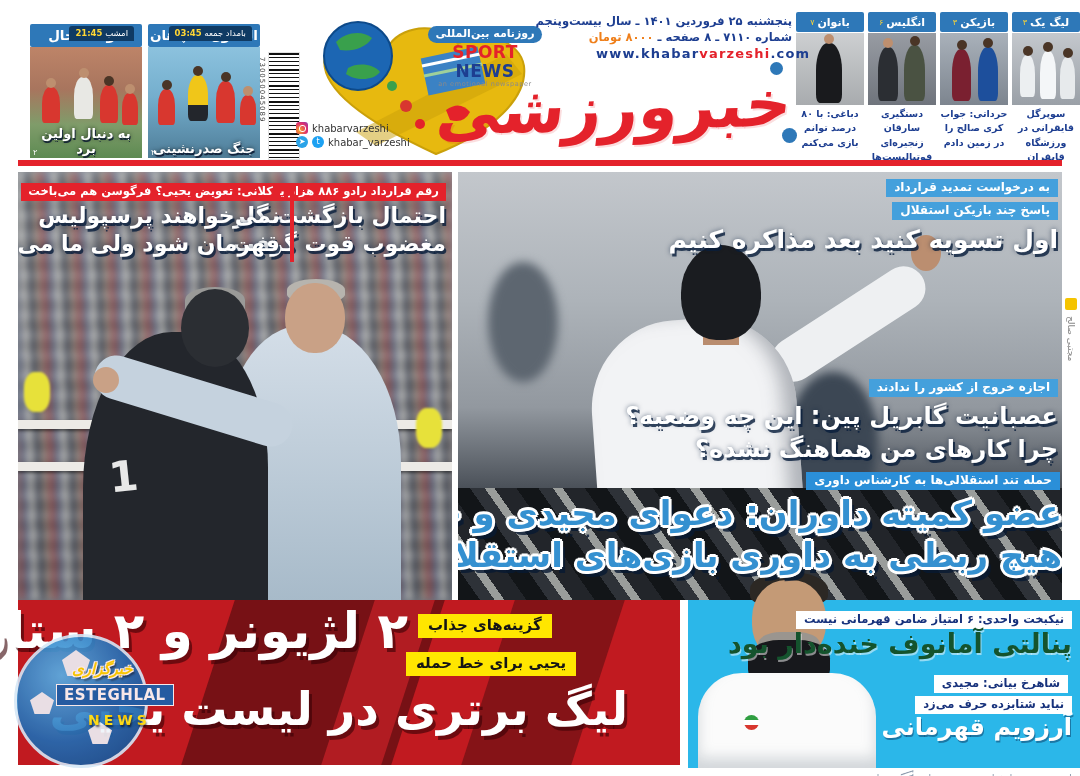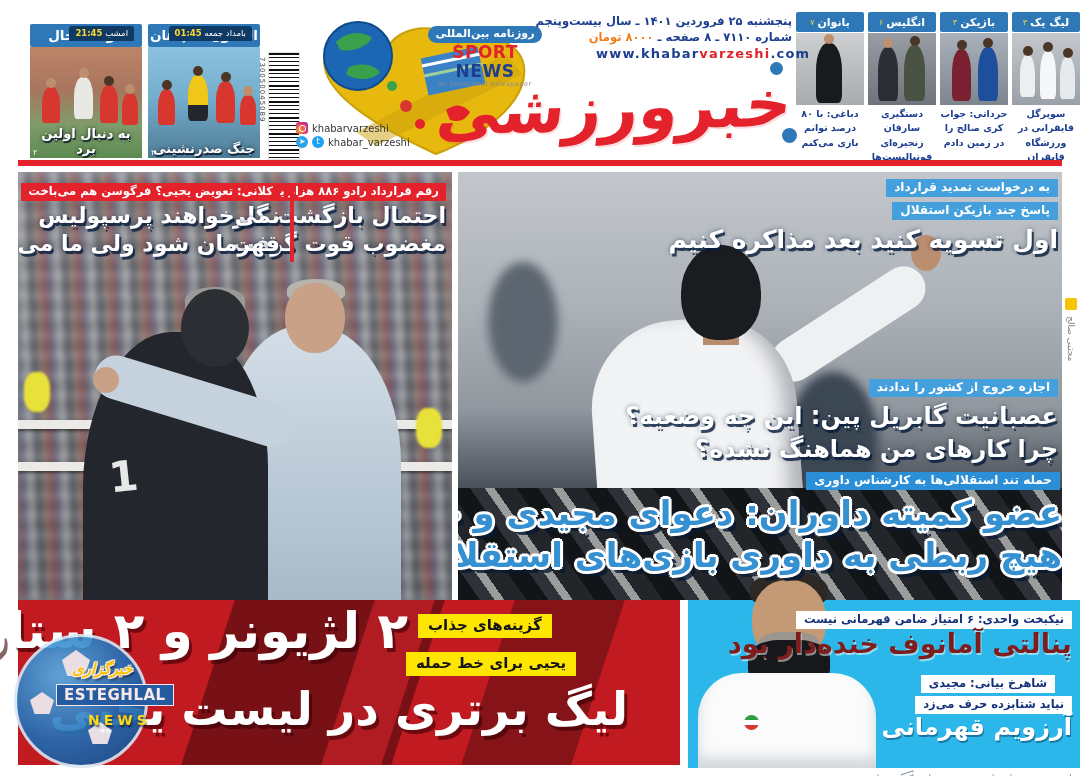--- a/index.html
+++ b/index.html
@@ -189,21 +189,21 @@
   .po-badge{position:absolute;left:52px;bottom:38px;width:15px;height:15px;border-radius:50%;
             background:linear-gradient(180deg,#2f9e41 0 33%,#fff 33% 66%,#d8372f 66%);}
   .po-gaiter{position:absolute;left:56px;bottom:80px;width:82px;height:48px;background:#17181c;
              border-radius:38%;}
   .po-head{position:absolute;left:60px;bottom:106px;width:74px;height:82px;background:#c49a76;
            border-radius:46%;}
   .po-hair{position:absolute;left:58px;bottom:162px;width:78px;height:34px;background:#2c2824;
            border-radius:50% 50% 30% 30%;}
   .po-beard{position:absolute;left:66px;bottom:102px;width:62px;height:34px;background:#9a958f;
             border-radius:36% 36% 50% 50%;}
-  .cy-h1{position:absolute;color:#7f1d1d;font-weight:bold;font-size:27px;direction:rtl;
+  .cy-h1{position:absolute;color:#14532d;font-weight:bold;font-size:27px;direction:rtl;
          white-space:nowrap;text-shadow:1px 2px 0 rgba(255,255,255,.5);}
   .cy-h2{position:absolute;color:#fff;font-weight:bold;font-size:24px;direction:rtl;
          white-space:nowrap;text-shadow:1px 2px 0 rgba(9,40,80,.45);}
 </style>
 </head>
 <body>
 
 <div id="page">
 
   <div class="match-card" style="left:30px;">
@@ -218,21 +218,21 @@
       <div class="pg dkhead" style="left:70px;top:38px;width:18px;height:38px;background:#d8372f;"></div>
       <div class="pg" style="left:92px;top:46px;width:16px;height:32px;background:#d8372f;"></div>
     </div>
     <div class="mc-caption">به دنبال اولین برد</div>
     <div class="mc-page">۲</div>
   </div>
 
   <div class="match-card" style="left:148px;">
     <div class="mc-badge">
       <span>بامداد جمعه</span>
-      <span class="tm">01:45</span>
+      <span class="tm">03:45</span>
     </div>
     <div class="mc-title">التعاون- سپاهان</div>
     <div class="mc-photo" style="background:linear-gradient(180deg,#8cc2de 0%,#74aecd 45%,#4f7d98 100%);">
       <div class="pg dkhead" style="left:10px;top:42px;width:17px;height:36px;background:#d8372f;"></div>
       <div class="pg dkhead" style="left:40px;top:28px;width:20px;height:46px;background:linear-gradient(180deg,#f0c619 0 65%,#23262c 65%);"></div>
       <div class="pg dkhead" style="left:68px;top:34px;width:19px;height:42px;background:#d8372f;"></div>
       <div class="pg" style="left:92px;top:48px;width:16px;height:30px;background:#d8372f;"></div>
     </div>
     <div class="mc-caption">جنگ صدرنشینی</div>
     <div class="mc-page">۲</div>
@@ -443,21 +443,21 @@
       <div class="po-gaiter"></div>
       <div class="po-shirt"></div>
       <div class="po-badge"></div>
     </div>
 
     <div class="abs" style="top:8px;right:8px;">
       <span class="lbl-white">نیکبخت واحدی: ۶ امتیاز ضامن قهرمانی نیست</span>
     </div>
     <div class="cy-h1" style="top:28px;right:8px;">پنالتی آمانوف خنده‌دار بود</div>
 
-    <div class="abs" style="top:72px;right:25px;text-align:right;">
+    <div class="abs" style="top:72px;right:12px;text-align:right;">
       <span class="lbl-white">شاهرخ بیانی: مجیدی</span>
     </div>
     <div class="abs" style="top:93px;right:8px;">
       <span class="lbl-white">نباید شتابزده حرف می‌زد</span>
     </div>
     <div class="cy-h2" style="top:113px;right:8px;">آرزویم قهرمانی</div>
     <div class="cy-h2" style="top:156px;right:8px;margin-top:12px;">استقلال در لیگ است</div>
   </div>
 
 </div>

